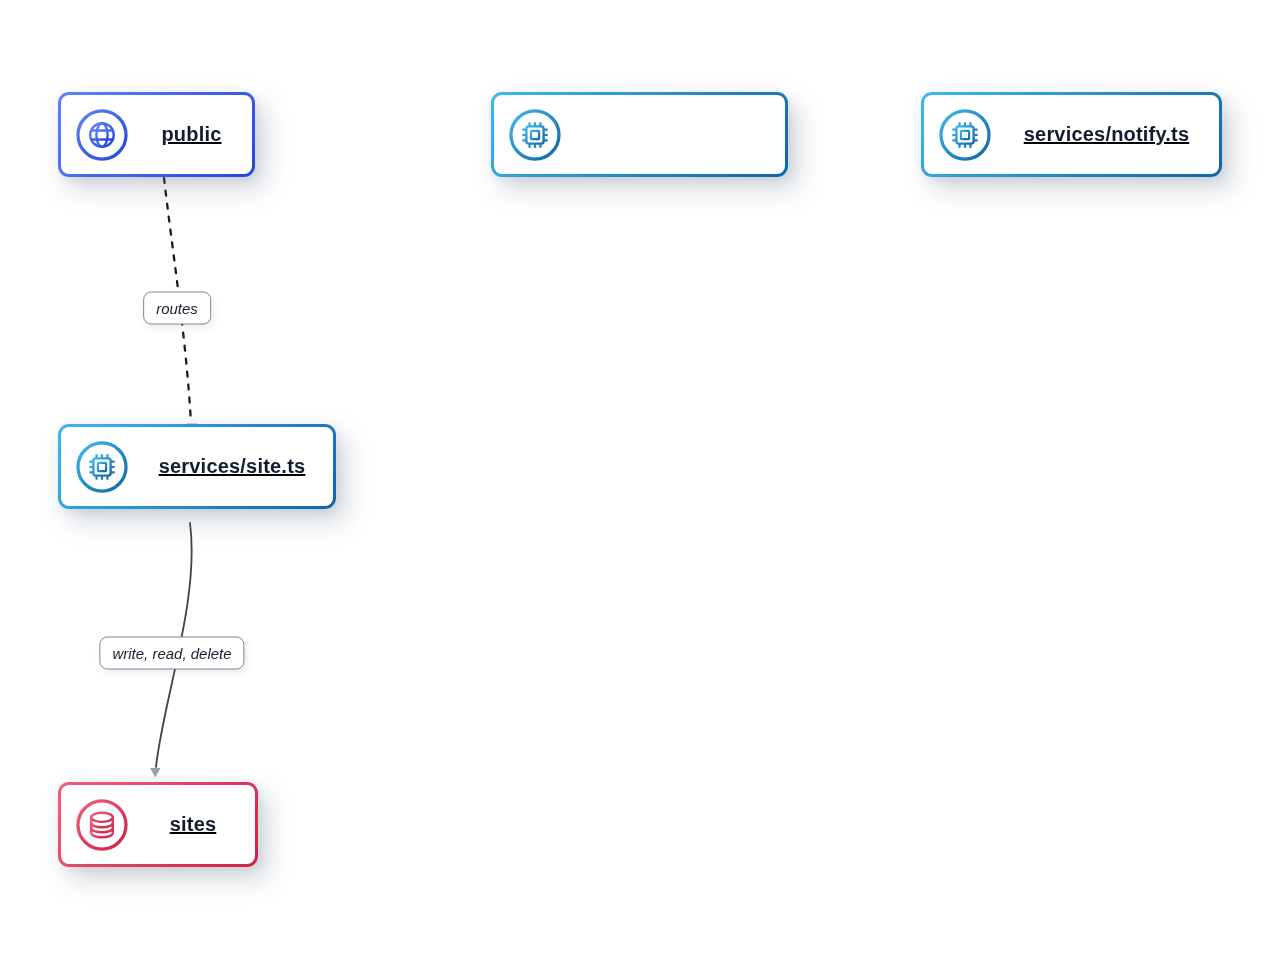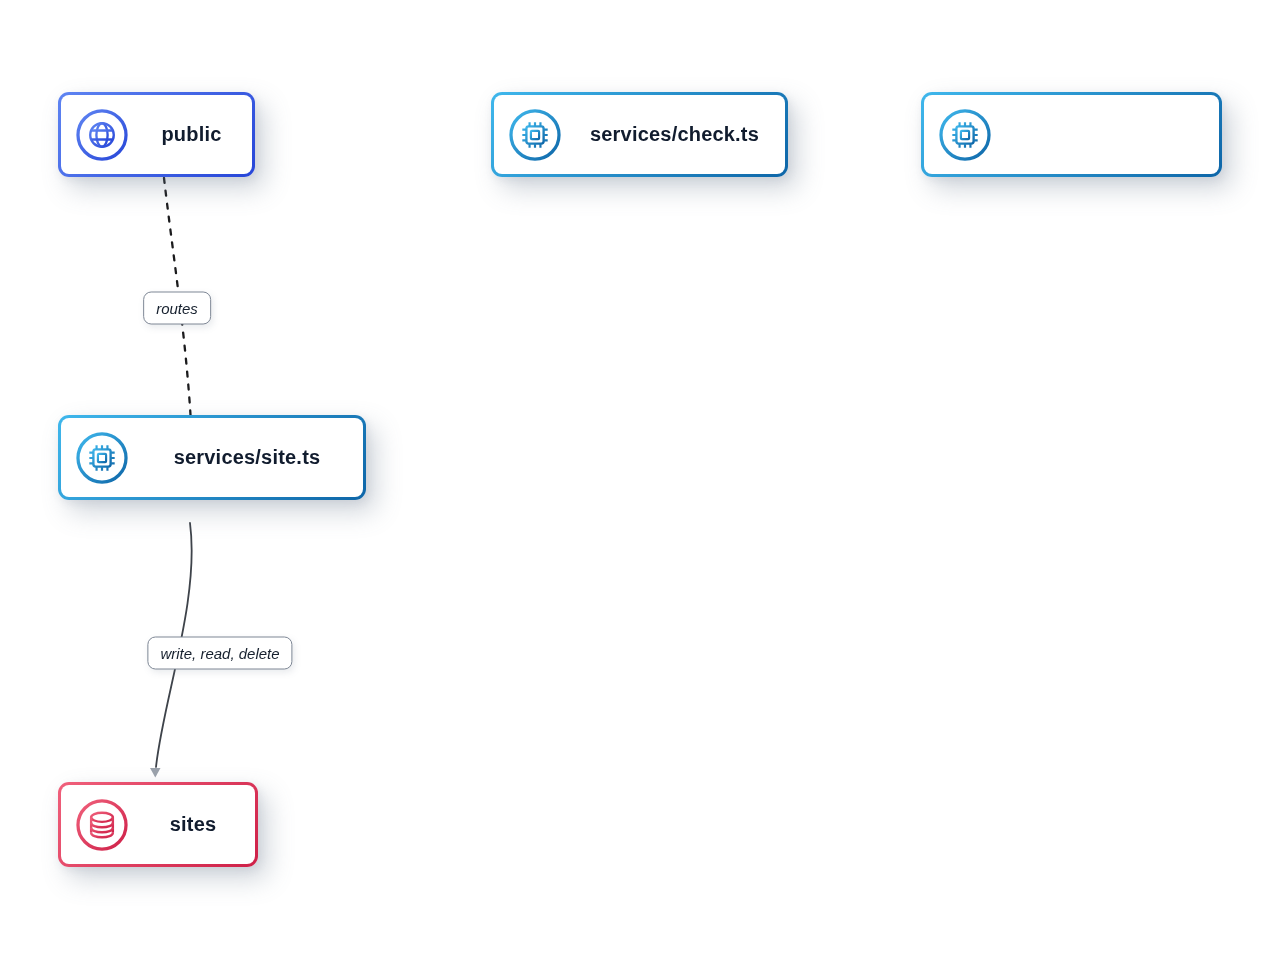--- a/index.html
+++ b/index.html
@@ -9,37 +9,38 @@
     font-family: "Liberation Sans", sans-serif;
   }
 
   
   .node {
     position: absolute; box-sizing: border-box;
     border-radius: 11px; padding: 3px;
     background: linear-gradient(135deg, var(--g1), var(--g2));
     box-shadow: 10px 12px 26px rgba(104, 118, 140, 0.30),
                 2px 3px 8px rgba(104, 118, 140, 0.12);
+    text-decoration: underline;
   }
   .node-body {
     background: #ffffff; border-radius: 8px; height: 100%;
     display: flex; align-items: center;
   }
   .node-icon { flex: none; width: 58px; height: 58px; margin-left: 12px; }
   .node-icon svg { width: 58px; height: 58px; display: block; }
   .node-label {
     flex: 1; text-align: center; padding: 0 10px;
     font-size: 20px; font-weight: 600; letter-spacing: 0.2px;
     color: var(--text);
   }
 
   #node-public { left: 58px;  top: 92px;  width: 197px; height: 85px; }
   #node-check  { left: 491px; top: 92px;  width: 297px; height: 85px; }
   #node-notify { left: 921px; top: 92px;  width: 301px; height: 85px; }
-  #node-site   { left: 58px;  top: 415px; width: 308px; height: 85px; }
+  #node-site   { left: 58px;  top: 424px; width: 278px; height: 85px; }
   #node-sites  { left: 58px;  top: 782px; width: 200px; height: 85px; }
 
   
   .edges-layer { position: absolute; left: 0; top: 0; z-index: 0; }
   .edge { fill: none; stroke-linecap: round; }
   .edge-dashed { stroke-width: 2.3; stroke-dasharray: 5 8; }
   .edge-solid  { stroke-width: 1.8; }
 
   
   .edge-label {
@@ -47,21 +48,21 @@
     background: #ffffff;
     border: 1.5px solid var(--label-border);
     border-radius: 8px; padding: 7px 12px;
     font-size: 15px; font-weight: 500; white-space: nowrap;
     color: var(--label-text);
     box-shadow: 2px 3px 7px rgba(110, 122, 142, 0.16);
     z-index: 2;
     font-style: italic;
   }
   #edge-label-routes { left: 177px; top: 308px; }
-  #edge-label-crud   { left: 172px; top: 653px; margin-left: 48px; }
+  #edge-label-crud   { left: 172px; top: 653px; }
 
   .node { z-index: 3; }
 </style>
 </head>
 <body style="--text: #111c2e; --label-border: #7e8795; --label-text: #16202e;">
 
 <svg width="0" height="0" style="position:absolute" aria-hidden="true">
   <defs>
     <linearGradient id="gradEntry" x1="0" y1="0" x2="1" y2="1">
       <stop offset="0" stop-color="#5e84f2"></stop>
@@ -105,34 +106,34 @@
 <div class="node" id="node-check" style="--g1: #3fb7ec; --g2: #0e66a8;">
   <div class="node-body">
     <span class="node-icon">
       <svg viewBox="0 0 64 64" fill="none" stroke="url(#gradService)">
         <circle cx="32" cy="32" r="26.5" stroke-width="3.6"></circle>
         <rect x="22.5" y="22.5" width="19" height="19" rx="2.5" stroke-width="2.6"></rect>
         <rect x="27.5" y="27.5" width="9" height="9" rx="1" stroke-width="2.4"></rect>
         <path stroke-width="2.4" d="M26,18v4.5 M32,18v4.5 M38,18v4.5 M26,41.5v4.5 M32,41.5v4.5 M38,41.5v4.5 M18,26h4.5 M18,32h4.5 M18,38h4.5 M41.5,26h4.5 M41.5,32h4.5 M41.5,38h4.5"></path>
       </svg>
     </span>
-    <span class="node-label">services/check.ts</span>
   </div>
 </div>
 
 <div class="node" id="node-notify" style="--g1: #3fb7ec; --g2: #0e66a8;">
   <div class="node-body">
     <span class="node-icon">
       <svg viewBox="0 0 64 64" fill="none" stroke="url(#gradService)">
         <circle cx="32" cy="32" r="26.5" stroke-width="3.6"></circle>
         <rect x="22.5" y="22.5" width="19" height="19" rx="2.5" stroke-width="2.6"></rect>
         <rect x="27.5" y="27.5" width="9" height="9" rx="1" stroke-width="2.4"></rect>
         <path stroke-width="2.4" d="M26,18v4.5 M32,18v4.5 M38,18v4.5 M26,41.5v4.5 M32,41.5v4.5 M38,41.5v4.5 M18,26h4.5 M18,32h4.5 M18,38h4.5 M41.5,26h4.5 M41.5,32h4.5 M41.5,38h4.5"></path>
       </svg>
     </span>
+    <span class="node-label">services/notify.ts</span>
   </div>
 </div>
 
 <div class="node" id="node-site" style="--g1: #3fb7ec; --g2: #0e66a8;">
   <div class="node-body">
     <span class="node-icon">
       <svg viewBox="0 0 64 64" fill="none" stroke="url(#gradService)">
         <circle cx="32" cy="32" r="26.5" stroke-width="3.6"></circle>
         <rect x="22.5" y="22.5" width="19" height="19" rx="2.5" stroke-width="2.6"></rect>
         <rect x="27.5" y="27.5" width="9" height="9" rx="1" stroke-width="2.4"></rect>

